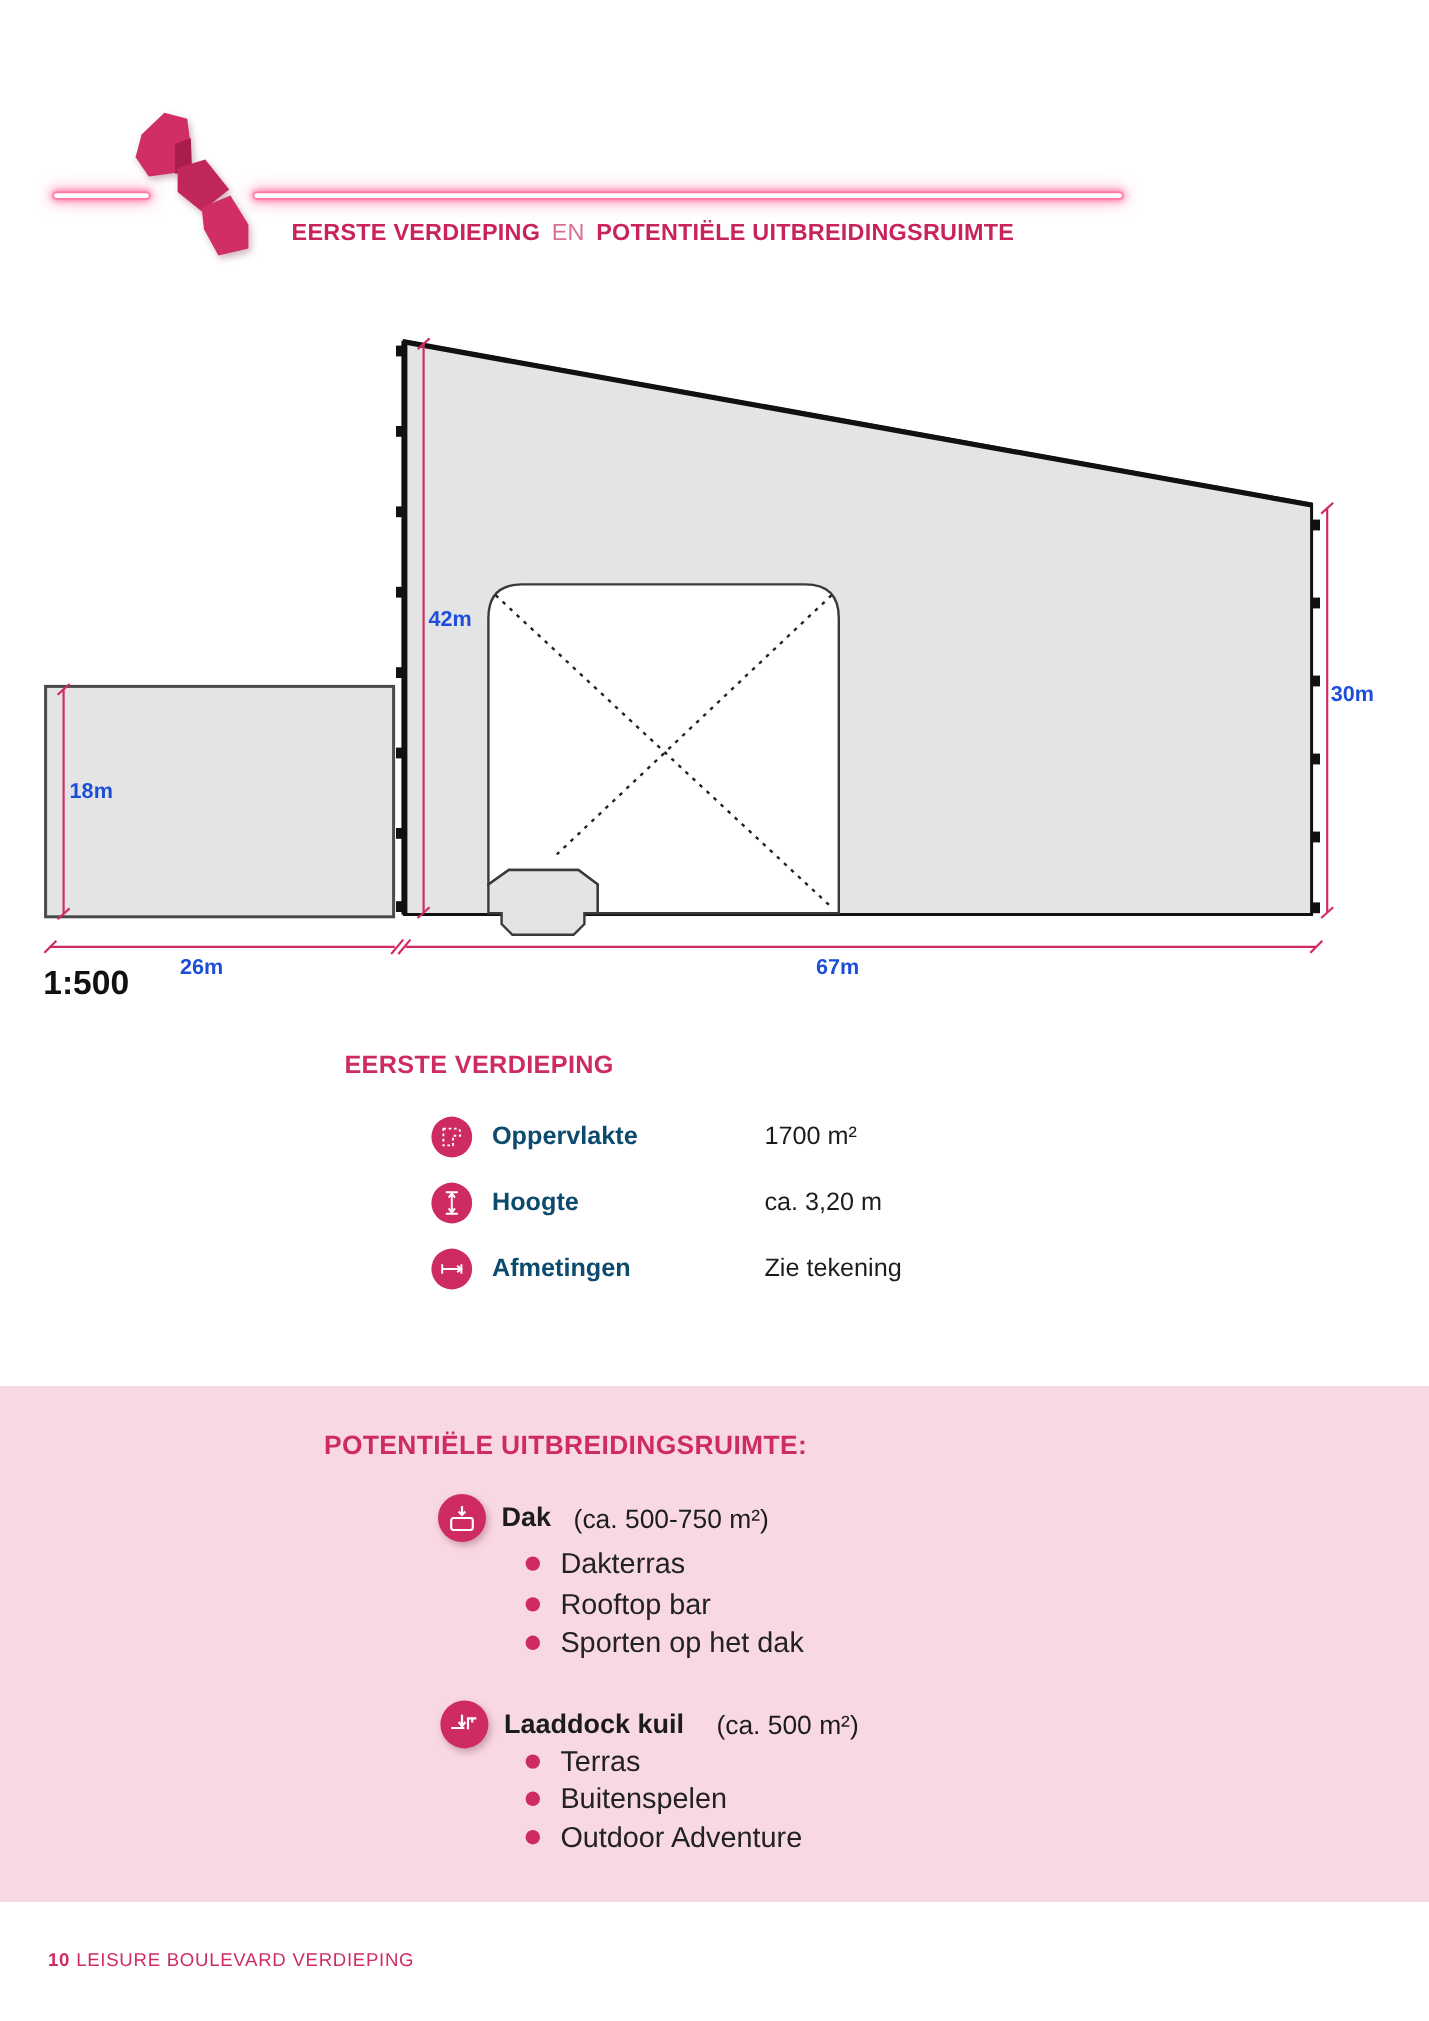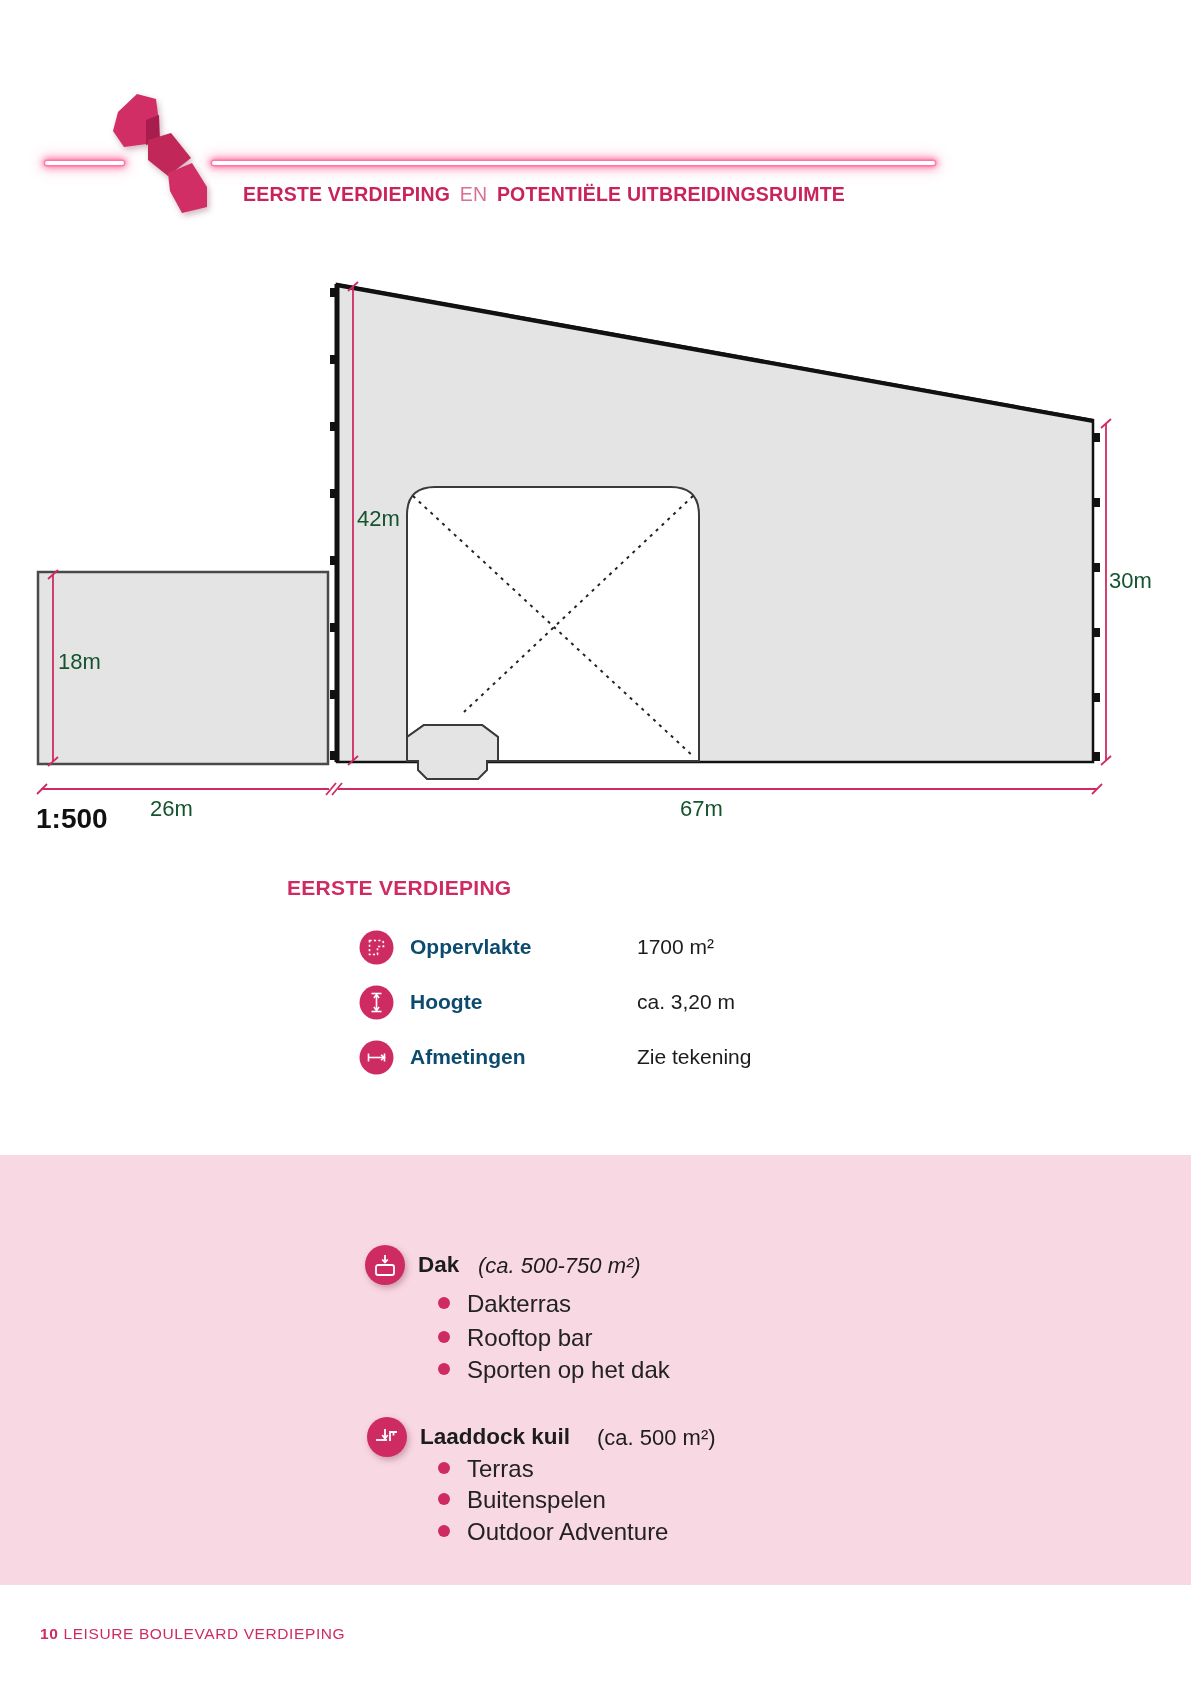--- a/index.html
+++ b/index.html
@@ -12,21 +12,21 @@
     box-shadow:0 0 0 1.5px rgba(255,110,160,.75), 0 0 6px 2px rgba(255,80,140,.85), 0 0 14px 4px rgba(255,120,170,.45);}
   .neon-title{position:absolute;left:189px;top:97px;font-size:42px;font-weight:600;letter-spacing:2.5px;
     color:#ffffff;-webkit-text-stroke:1.3px #ff8ab5;
     text-shadow:0 0 1px #fff,0 0 5px #ff5c97,0 0 10px #ff5c97,0 0 20px rgba(255,92,151,.55);
     white-space:nowrap;}
   .subtitle{position:absolute;left:243px;top:183px;font-size:19.5px;white-space:nowrap;letter-spacing:.2px;}
   .subtitle .b{font-weight:700;color:#c9235c;}
   .subtitle .l{font-weight:400;color:#d96f95;padding:0 4px;}
 
   
-  .dim-label{position:absolute;font-size:22px;font-weight:400;color:#14532d;white-space:nowrap;}
+  .dim-label{position:absolute;font-size:18px;font-weight:700;color:#1d4ed8;white-space:nowrap;}
   .scale-label{position:absolute;left:36px;top:803px;font-size:28px;font-weight:700;color:#111;}
 
   
   .sec1-heading{position:absolute;left:287px;top:876px;font-size:21px;font-weight:700;color:#cf2b63;letter-spacing:.3px;}
   .info-label{position:absolute;font-size:21px;font-weight:700;color:#0c4a6e;white-space:nowrap;}
   .info-value{position:absolute;font-size:21px;font-weight:400;color:#1c1c1c;white-space:nowrap;}
   .icon-circle{position:absolute;}
 
   
   .panel{position:absolute;left:0;top:1155px;width:1191px;height:430px;background:#f8d8e3;}
@@ -161,31 +161,32 @@
         <line x1="8" y1="-4" x2="8" y2="4"></line>
       <line x1="-8" y1="0" x2="8" y2="0"></line>
       <path d="M4.5,-2.6 L8,0 L4.5,2.6"></path>
     </g>
   </svg>
   <div class="info-label" style="left:410px;top:1045px;">Afmetingen</div>
   <div class="info-value" style="left:637px;top:1045px;">Zie tekening</div>
 
   <div class="panel"></div>
 
+  <div class="panel-heading">POTENTIËLE UITBREIDINGSRUIMTE:</div>
 
   <svg class="icon-circle shadowed" style="left:363px;top:1243px;" width="44" height="44" viewBox="-22 -22 44 44">
     <circle r="20" fill="#cf2b63"></circle>
     <g stroke="#fff" stroke-width="1.8" fill="none">
       <rect x="-9" y="0" width="18" height="10" rx="2"></rect>
       <line x1="0" y1="-10" x2="0" y2="-3"></line>
       <path d="M-2.8,-5.5 L0,-2.5 L2.8,-5.5"></path>
     </g>
   </svg>
   <div class="group-title" style="left:418px;top:1252px;">Dak</div>
-  <div class="group-subtitle" style="left:478px;top:1253px;font-style:italic;">(ca. 500-750 m²)</div>
+  <div class="group-subtitle" style="left:478px;top:1253px;">(ca. 500-750 m²)</div>
 
   <div class="bullet-dot" style="left:438px;top:1297px;"></div>
   <div class="bullet-text" style="left:467px;top:1290px;">Dakterras</div>
   <div class="bullet-dot" style="left:438px;top:1331px;"></div>
   <div class="bullet-text" style="left:467px;top:1324px;">Rooftop bar</div>
   <div class="bullet-dot" style="left:438px;top:1363px;"></div>
   <div class="bullet-text" style="left:467px;top:1356px;">Sporten op het dak</div>
 
   <svg class="icon-circle shadowed" style="left:365px;top:1415px;" width="44" height="44" viewBox="-22 -22 44 44">
     <circle r="20" fill="#cf2b63"></circle>

